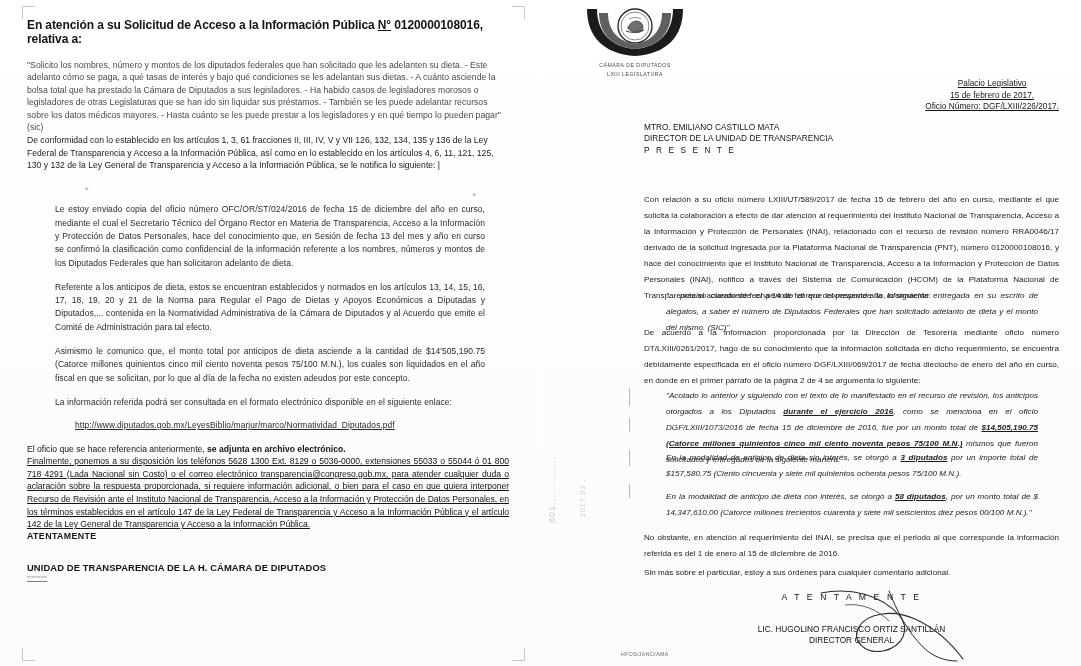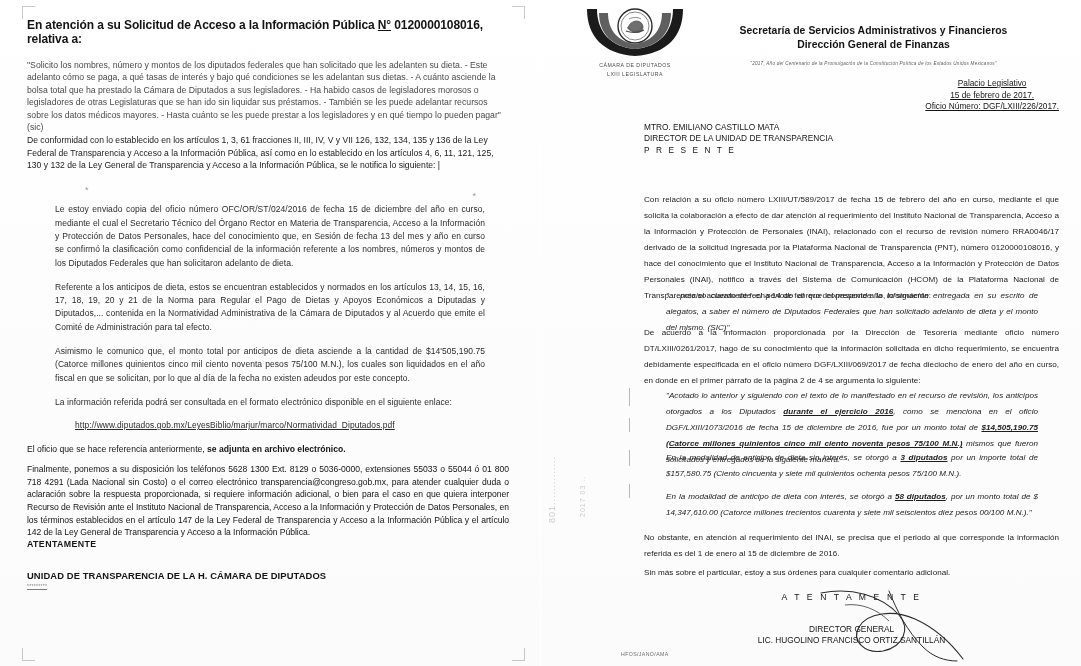--- a/index.html
+++ b/index.html
@@ -132,22 +132,23 @@
   .l-adjunta {
     font-size: 8.6px;
     line-height: 12px;
     margin-top: 13px;
   }
   .l-adjunta b { font-weight: bold; }
   .l-final {
     font-size: 8.6px;
     line-height: 12.6px;
     text-align: justify;
-    margin-top: 8px;
+    margin-top: 0;
     letter-spacing: -.05px;
+    text-decoration: underline;
   }
   .l-atenta {
     font-weight: bold;
     font-size: 8.8px;
     letter-spacing: .4px;
   }
   .l-unidad {
     font-weight: bold;
     font-size: 9.4px;
     letter-spacing: .1px;
@@ -402,25 +403,20 @@
 
           <path d="M44 22 C47 16, 52 13, 56 15 C60 17, 62 21, 59 25 C56 28, 49 28, 44 22 Z" fill="#4a4a4a" opacity=".85"></path>
           <path d="M43 25 C48 27, 56 27, 61 24" stroke="#4a4a4a" stroke-width="1.1" fill="none"></path>
           <path d="M46 13 C50 11, 55 11, 58 13" stroke="#6a6a6a" stroke-width=".8" fill="none"></path>
           <ellipse cx="52" cy="20" rx="6" ry="4.5" fill="#7a7a7a" opacity=".5"></ellipse>
         </svg>
         <div class="emblem-cap">CÁMARA DE DIPUTADOS</div>
         <div class="emblem-cap">LXIII LEGISLATURA</div>
       </div>
 
-      <div class="r-titleblock">
-        <div class="r-title1">Secretaría de Servicios Administrativos y Financieros</div>
-        <div class="r-title2">Dirección General de Finanzas</div>
-        <div class="r-motto">"2017, Año del Centenario de la Promulgación de la Constitución Política de los Estados Unidos Mexicanos"</div>
-      </div>
     </div>
 
     <div class="r-place">
       <div>Palacio Legislativo</div>
       <div>15 de febrero de 2017.</div>
       <div>Oficio Número: DGF/LXIII/226/2017.</div>
     </div>
 
     <div class="r-addressee">
       <div>MTRO. EMILIANO CASTILLO MATA</div>
@@ -463,19 +459,19 @@
     <div class="r-atenta" style="top:592px;">A T E N T A M E N T E</div>
 
     <svg class="signature-scribble" viewBox="0 0 190 80" aria-hidden="true">
       <path d="M10 8 C40 2, 70 10, 88 30 C100 44, 92 62, 72 66 C54 69, 40 56, 48 42
                C56 28, 82 24, 104 34 C124 43, 140 58, 152 74" fill="none" stroke="#2b2b2b" stroke-width="1.1" stroke-linecap="round"></path>
       <path d="M78 6 C86 26, 96 46, 112 62 C122 72, 134 76, 146 76" fill="none" stroke="#2b2b2b" stroke-width="1" stroke-linecap="round"></path>
       <path d="M34 20 C50 18, 66 24, 78 36" fill="none" stroke="#3a3a3a" stroke-width=".8"></path>
     </svg>
 
     <div class="r-sign" style="top:624px;">
+      <div>LIC. HUGOLINO FRANCISCO ORTIZ SANTILLÁN</div>
       <div>DIRECTOR GENERAL</div>
-      <div>LIC. HUGOLINO FRANCISCO ORTIZ SANTILLÁN</div>
     </div>
 
     <div class="r-ref" style="top:651px;">HFOS/JANO/AMA</div>
   </div>
 </div>
 
 </body></html>

